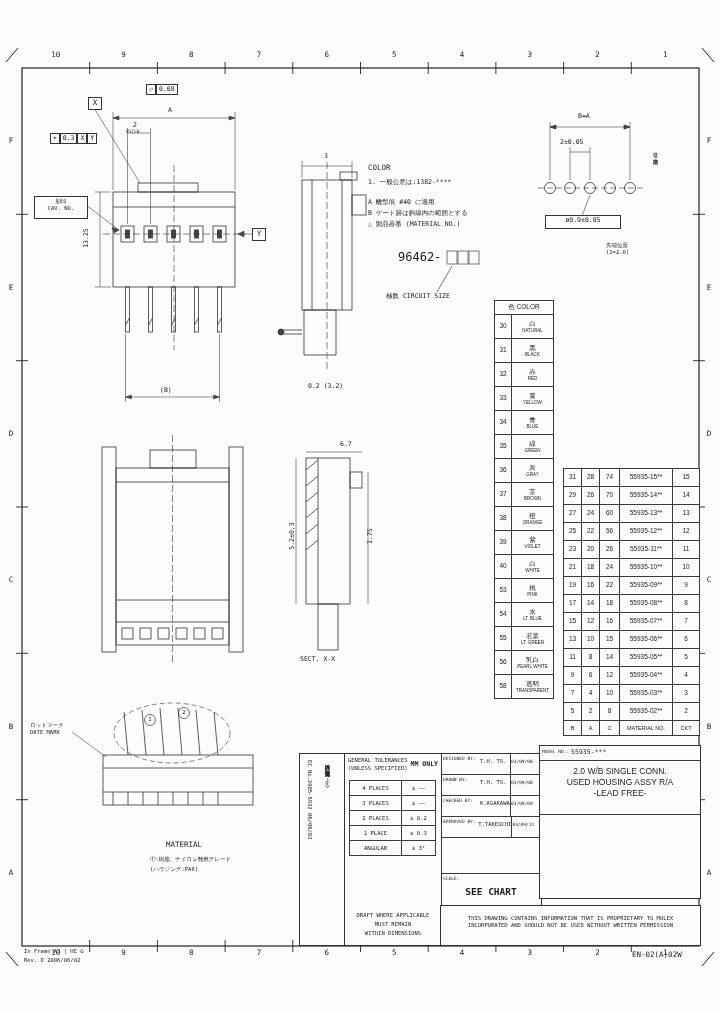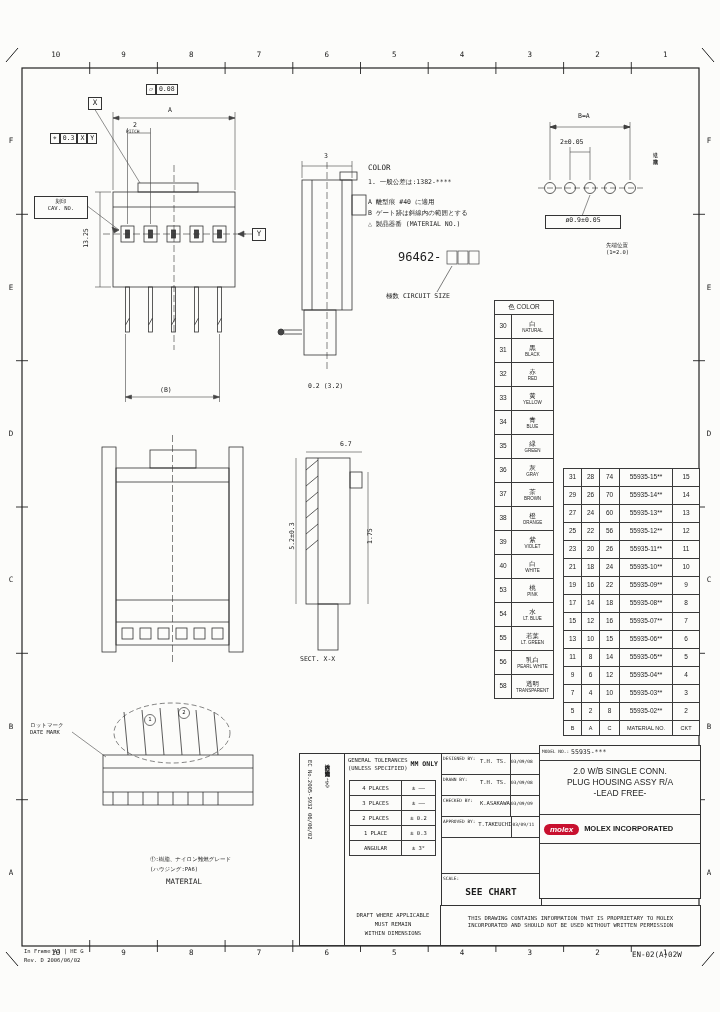--- a/index.html
+++ b/index.html
@@ -306,21 +306,21 @@
   <div class="abs t6 rot" style="left:340px;top:532px;width:60px">1.75</div>
   <div class="abs t6 rot" style="left:262px;top:532px;width:60px">5.2±0.3</div>
   <div class="abs t6" style="left:300px;top:655px">SECT. X-X</div>
 
   <div class="abs t5" style="left:30px;top:722px">
     <div>ロットマーク</div>
     <div>DATE MARK</div>
   </div>
   <div class="abs t5 ctr" style="left:146px;top:716px;width:8px">1</div>
   <div class="abs t5 ctr" style="left:180px;top:709px;width:8px">2</div>
-  <div class="abs t7" style="left:166px;top:877px">MATERIAL</div>
+  <div class="abs t7" style="left:166px;top:840px">MATERIAL</div>
   <div class="abs t5" style="left:150px;top:856px">①:樹脂、ナイロン難燃グレード</div>
   <div class="abs t5" style="left:150px;top:866px">(ハウジング:PA6)</div>
 
   <div class="abs t6" style="left:578px;top:112px">B=A</div>
   <div class="abs t6" style="left:560px;top:138px">2±0.05</div>
   <div class="abs box t6 ctr" style="left:545px;top:215px;width:74px;height:12px">ø0.9±0.05</div>
   <div class="abs t5 vjp" style="left:652px;top:148px;height:70px">送り穴基準</div>
   <div class="abs t5" style="left:606px;top:242px">
     <div>先端位置</div>
     <div>(1=2.0)</div>
@@ -666,26 +666,22 @@
     <div class="t5 ctr" style="position:absolute;left:0;right:0;bottom:8px">WITHIN DIMENSIONS</div>
   </div>
 
   <div class="abs box" style="left:539px;top:745px;width:160px;height:152px">
     <div class="tb-row" style="height:14px">
       <div class="t4 lbl" style="padding:3px 2px 0 2px">MODEL NO.:</div>
       <div class="t6" style="padding-top:2px">55935-***</div>
     </div>
     <div style="height:48px;border-bottom:0.8px solid #3a3a3a;padding-top:5px" class="sans">
       <div class="t8 ctr">2.0 W/B SINGLE CONN.</div>
-      <div class="t8 ctr">PLUG HOUSING ASSY R/A</div>
+      <div class="t8 ctr">USED HOUSING ASSY R/A</div>
       <div class="t8 ctr">-LEAD FREE-</div>
-    </div>
-    <div class="tb-row" style="height:28px;align-items:center">
-      <span class="molex-pill" style="margin-left:4px">molex</span>
-      <span class="t7 sans bold" style="margin-left:5px">MOLEX INCORPORATED</span>
     </div>
   </div>
 
   <div class="abs box" style="left:440px;top:905px;width:259px;height:39px">
     <div class="t5 ctr" style="margin-top:9px">THIS DRAWING CONTAINS INFORMATION THAT IS PROPRIETARY TO MOLEX</div>
     <div class="t5 ctr">INCORPORATED AND SHOULD NOT BE USED WITHOUT WRITTEN PERMISSION</div>
   </div>
 
   <div class="abs t5" style="left:24px;top:948px">In Frame A3 | HE G</div>
   <div class="abs t5" style="left:24px;top:957px">Rev. D 2006/06/02</div>

